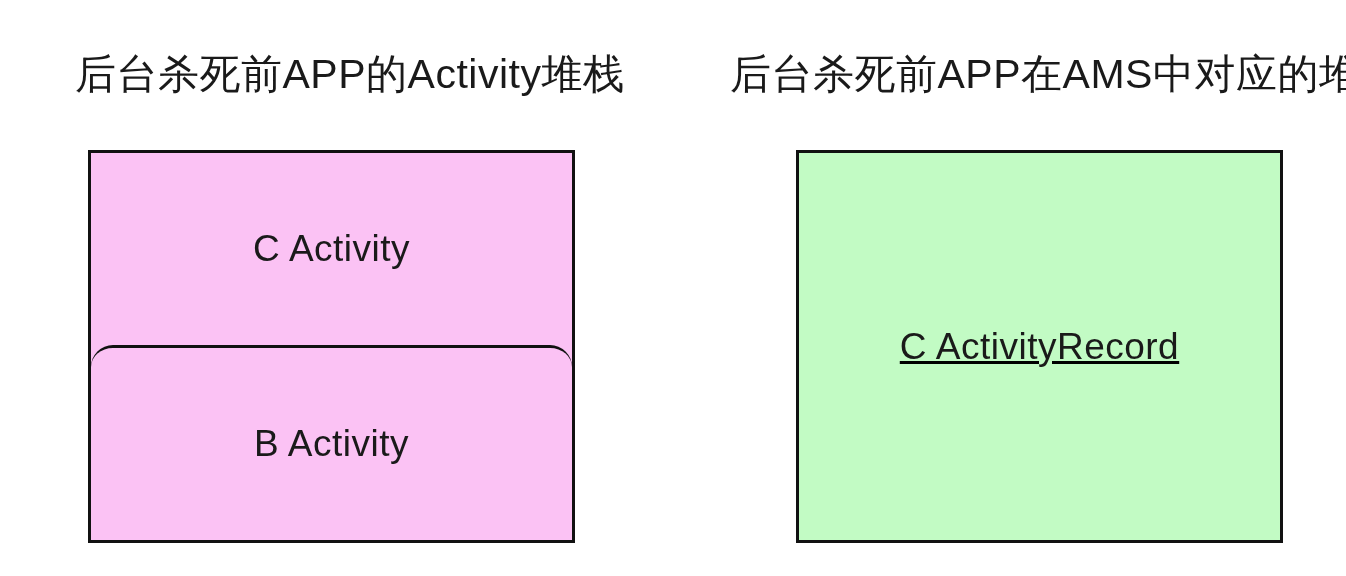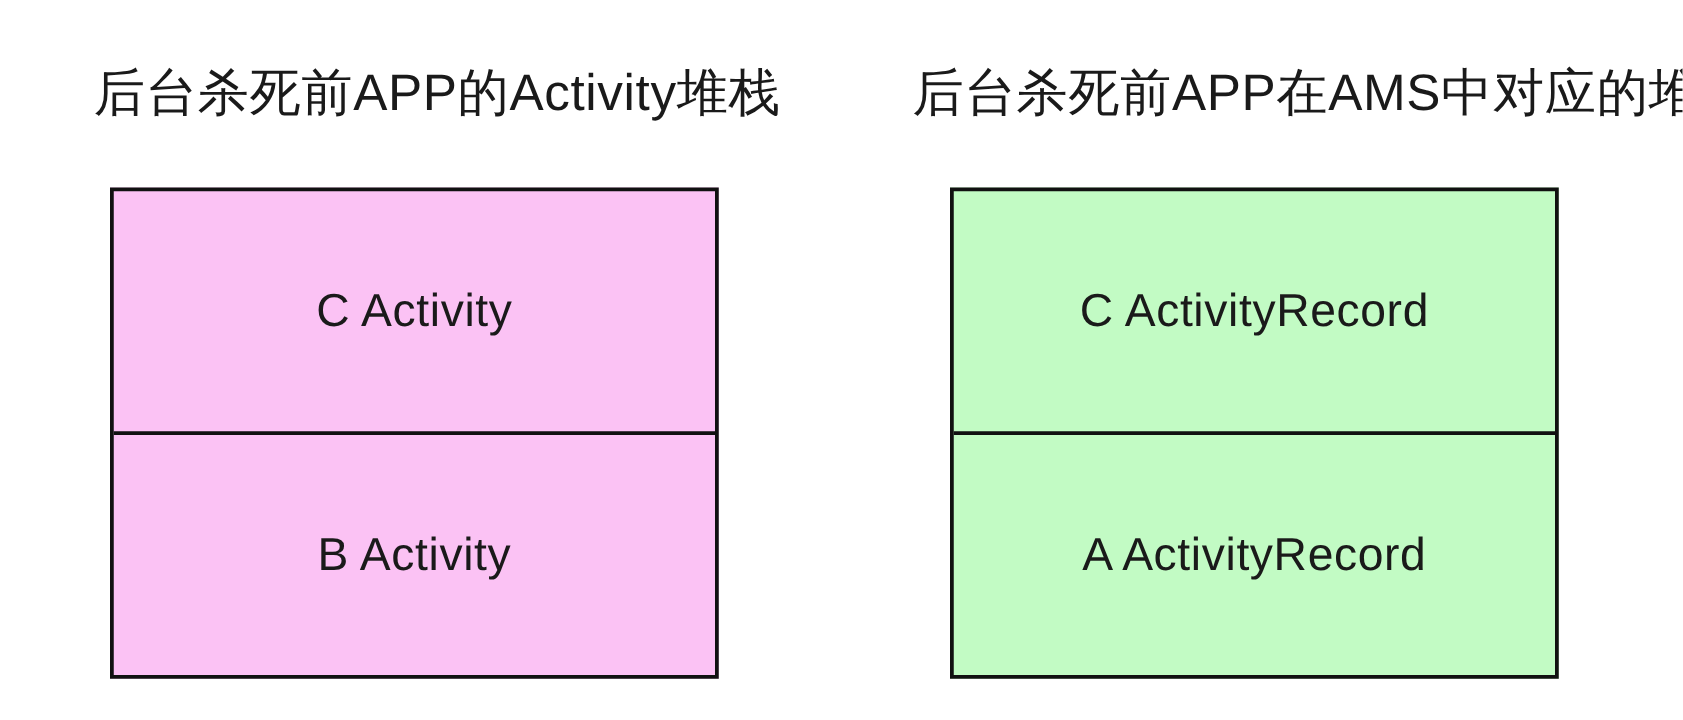--- a/index.html
+++ b/index.html
@@ -38,47 +38,47 @@
   .stack {
     position: absolute;
     top: 150px;
     width: 487px;
     height: 393px;
     border: 3px solid var(--stroke);
     display: flex;
     flex-direction: column;
   }
   .stack.left  { left: 88px;  background: var(--left-fill); }
-  .stack.right { left: 760px; background: var(--right-fill); }
+  .stack.right { left: 796px; background: var(--right-fill); text-decoration: underline; }
 
   .stack .frame {
     flex: 1;
     display: flex;
     align-items: center;
     justify-content: center;
     font-size: 37px;
     color: var(--text);
     letter-spacing: 0.5px;
   }
   .stack .frame + .frame {
     border-top: 3px solid var(--stroke);
+    border-radius: 22px;
   }
 </style>
 </head>
 <body>
 
 <div class="canvas">
 
   <div class="diagram-title left">后台杀死前APP的Activity堆栈</div>
 
   <div class="diagram-title right">后台杀死前APP在AMS中对应的堆栈</div>
 
   <div class="stack left">
     <div class="frame">C Activity</div>
     <div class="frame">B Activity</div>
   </div>
 
   <div class="stack right">
     <div class="frame">C ActivityRecord</div>
-    <div class="frame">A ActivityRecord</div>
   </div>
 
 </div>
 
 </body></html>

